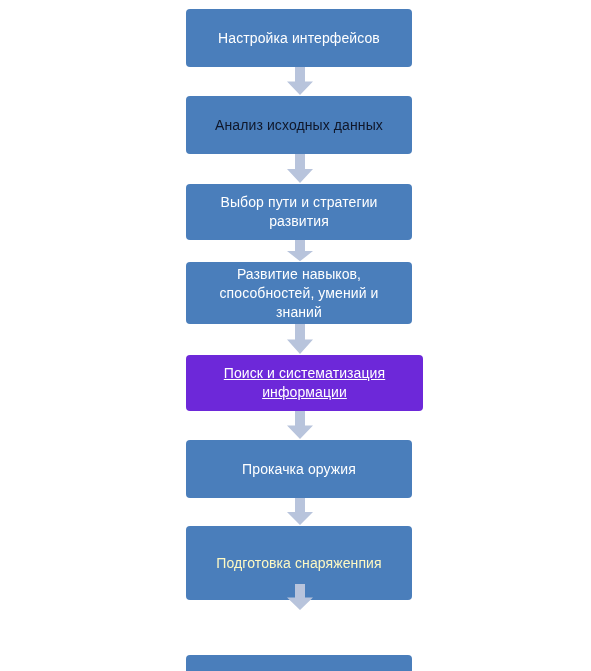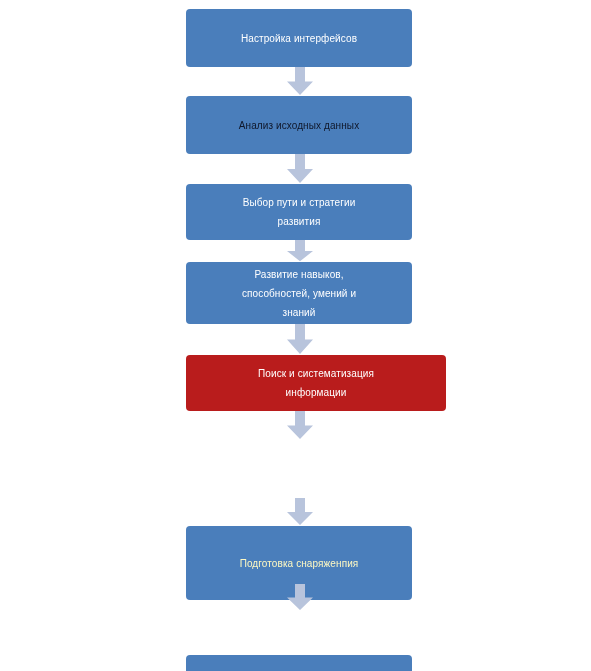--- a/index.html
+++ b/index.html
@@ -20,21 +20,21 @@
     background: #ffffff;
   }
   .node {
     position: absolute;
     left: 186px;
     width: 226px;
     box-sizing: border-box;
     background: #4a7ebb;
     border-radius: 4px;
     color: #ffffff;
-    font-size: 10px;
+    font-size: 14px;
     line-height: 19px;
     text-align: center;
     display: flex;
     align-items: center;
     justify-content: center;
     padding: 2px 10px;
     letter-spacing: 0.1px;
   }
   .node-label {
     display: block;
@@ -63,23 +63,26 @@
     </div>
     <div class="node" style="left: 186px; top: 262px; width: 226px; height: 62px; background: rgb(74, 126, 187); color: rgb(255, 255, 255);">
       <span class="node-label">Развитие навыков,
 способностей, умений и
 знаний</span>
     </div>
     <div class="node" style="left: 186px; top: 184px; width: 226px; height: 56px; background: rgb(74, 126, 187); color: rgb(255, 255, 255);">
       <span class="node-label">Выбор пути и стратегии
 развития</span>
     </div>
-    <div class="node" style="left: 186px; top: 355px; width: 260px; height: 56px; background: #b91c1c; color: rgb(255, 255, 255);">
+    <div class="node" style="left: 186px; top: 355px; width: 237px; height: 56px; background: #6d28d9; color: rgb(255, 255, 255); text-decoration: underline;">
       <span class="node-label">Поиск и систематизация
 информации</span>
+    </div>
+    <div class="node" style="left: 186px; top: 440px; width: 226px; height: 58px; background: rgb(74, 126, 187); color: rgb(255, 255, 255);">
+      <span class="node-label">Прокачка оружия</span>
     </div>
     <div class="node" style="left: 186px; top: 526px; width: 226px; height: 74px; background: rgb(74, 126, 187); color: #fef9c3;">
       <span class="node-label">Подготовка снаряженпия</span>
     </div>
     <div class="node" style="left: 186px; top: 611px; width: 226px; height: 58px; background: rgb(74, 126, 187); color: rgb(255, 255, 255); margin-top: 44px;">
       <span class="node-label">и т. д.</span>
     </div>
     <div class="connector" style="left: 286px; top: 67px; width: 28px; height: 29px;">
       <svg viewBox="0 0 28 30" preserveAspectRatio="none">
         <polygon points="9,0 19,0 19,15 27,15 14,29 1,15 9,15" fill="#b8c4dc"></polygon>

